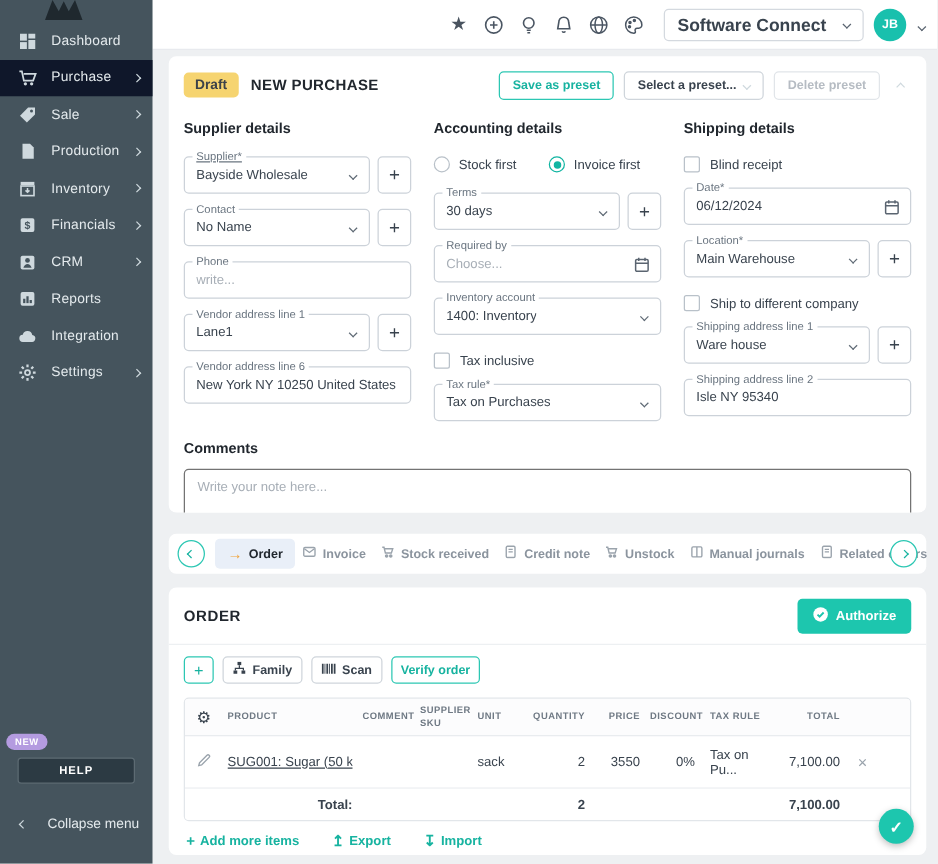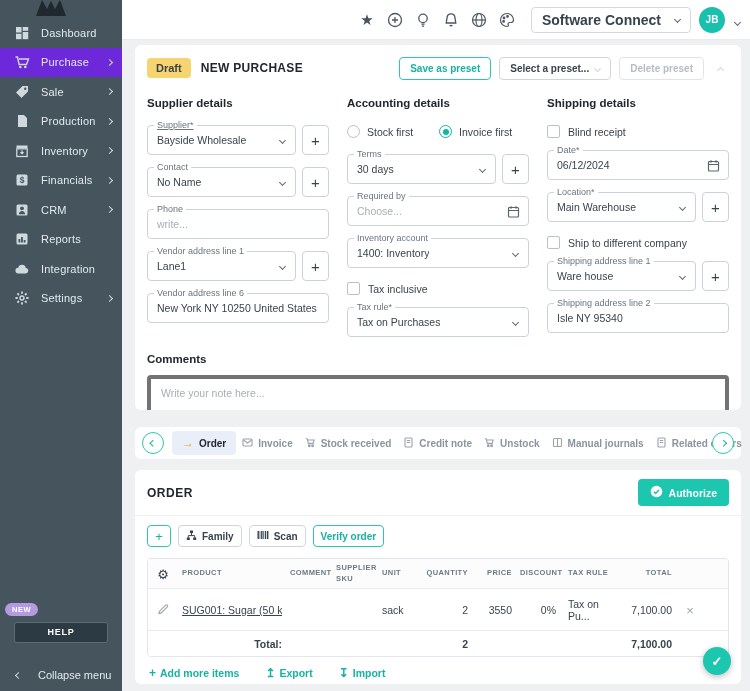--- a/index.html
+++ b/index.html
@@ -4,29 +4,29 @@
 <style>
   * { margin:0; padding:0; box-sizing:border-box; }
   html,body { width:750px; height:691px; overflow:hidden; font-family:"Liberation Sans", sans-serif; background:#eef0f2; }
   .app { display:flex; width:750px; height:691px; }
 
   
   .sidebar { width:122px; background:#45545d; color:#e4eaed; position:relative; flex:none; display:flex; flex-direction:column; }
   .logo { height:16px; padding-left:34px; overflow:hidden; }
   .nav { margin-top:2px; }
   .nav-item { height:29.5px; display:flex; align-items:center; padding:0 10px 0 13px; cursor:pointer; }
-  .nav-item.active { background:#6d28d9; }
+  .nav-item.active { background:#0f172a; }
   .nav-icon { width:17px; height:17px; display:inline-flex; align-items:center; justify-content:center; flex:none; }
   .nav-label { font-size:11px; margin-left:11px; flex:1; letter-spacing:.2px; }
   .chev { display:inline-block; width:5px; height:5px; border-right:1.5px solid #cfd9de; border-bottom:1.5px solid #cfd9de; }
   .chev.right { transform:rotate(-45deg); }
   .chev.left  { transform:rotate(135deg); }
   .chev.down  { transform:rotate(45deg); }
   .chev.up    { transform:rotate(-135deg); }
-  .side-bottom { position:absolute; bottom:0; left:0; right:0; padding-bottom:10px; }
+  .side-bottom { position:absolute; bottom:16px; left:0; right:0; padding-bottom:10px; }
   .new-badge { display:inline-block; background:#b49be0; color:#fff; font-size:7.5px; font-weight:700; border-radius:7px; padding:2px 7px; margin:0 0 6px 5px; letter-spacing:.5px; }
   .help-btn { display:block; width:94px; margin:0 auto 26px auto; height:21px; background:#2c3a43; border:1px solid #5d6b73; border-radius:3px; color:#fff; font-size:9px; font-weight:700; letter-spacing:.8px; text-align:center; line-height:19px; cursor:pointer; }
   .collapse { display:flex; align-items:center; padding-left:16px; font-size:11px; cursor:pointer; }
   .collapse .chev { margin-right:17px; }
 
   
   .right-col { flex:1; display:flex; flex-direction:column; min-width:0; }
 
   
   .topbar { height:40px; background:#fff; border-bottom:1px solid #e8eaee; display:flex; align-items:center; justify-content:flex-end; padding-right:8px; gap:8px; flex:none; }
@@ -69,21 +69,21 @@
   .checkrow { display:flex; align-items:center; gap:8px; margin-bottom:12px; cursor:pointer; }
   .cbox { width:13px; height:13px; border:1px solid #b9c1c9; border-radius:2px; background:#fff; flex:none; }
   .clabel { font-size:10.5px; color:#39434e; }
   .radiorow { display:flex; gap:26px; margin:2px 0 16px 0; }
   .radio-opt { display:flex; align-items:center; gap:7px; cursor:pointer; }
   .rdot { width:13px; height:13px; border:1px solid #b9c1c9; border-radius:50%; background:#fff; flex:none; position:relative; }
   .rdot.on { border-color:#12b5a2; }
   .rdot.on::after { content:""; position:absolute; left:2.5px; top:2.5px; width:6px; height:6px; border-radius:50%; background:#12b5a2; }
   .mt8 { margin-top:8px; } .mt14 { margin-top:14px; }
   .comments-heading { font-size:11.5px; font-weight:700; color:#21272e; margin:4px 0 10px 0; }
-  .comments-box { width:100%; height:46px; border:4px solid #737373; border-radius:4px; resize:none; font-family:"Liberation Sans",sans-serif; font-size:10.5px; padding:8px 10px; color:#39434e; outline:none; }
+  .comments-box { width:100%; height:46px; border:1px solid #737373; border-radius:4px; resize:none; font-family:"Liberation Sans",sans-serif; font-size:10.5px; padding:8px 10px; color:#39434e; outline:none; }
   .comments-box::placeholder { color:#a7aeb6; }
 
   
   .tabs-card { margin-top:17px; height:32px; display:flex; align-items:center; padding:0 7px; gap:4px; }
   .circle-btn { width:22px; height:22px; border:1px solid #2cc7b3; border-radius:50%; background:#fff; display:flex; align-items:center; justify-content:center; cursor:pointer; flex:none; }
   .circle-btn .chev { border-color:#17b3a0; width:4.5px; height:4.5px; }
   .tabs { flex:1; display:flex; align-items:center; justify-content:space-between; padding:0 4px; min-width:0; }
   .tab { display:flex; align-items:center; gap:5px; font-size:10px; font-weight:700; color:#8b949e; padding:6px 6px; cursor:pointer; white-space:nowrap; border-radius:4px; }
   .tab.active { background:#e9eff8; color:#21272e; padding:6px 10px; }
   .tab.emph { color:#262e36; }

